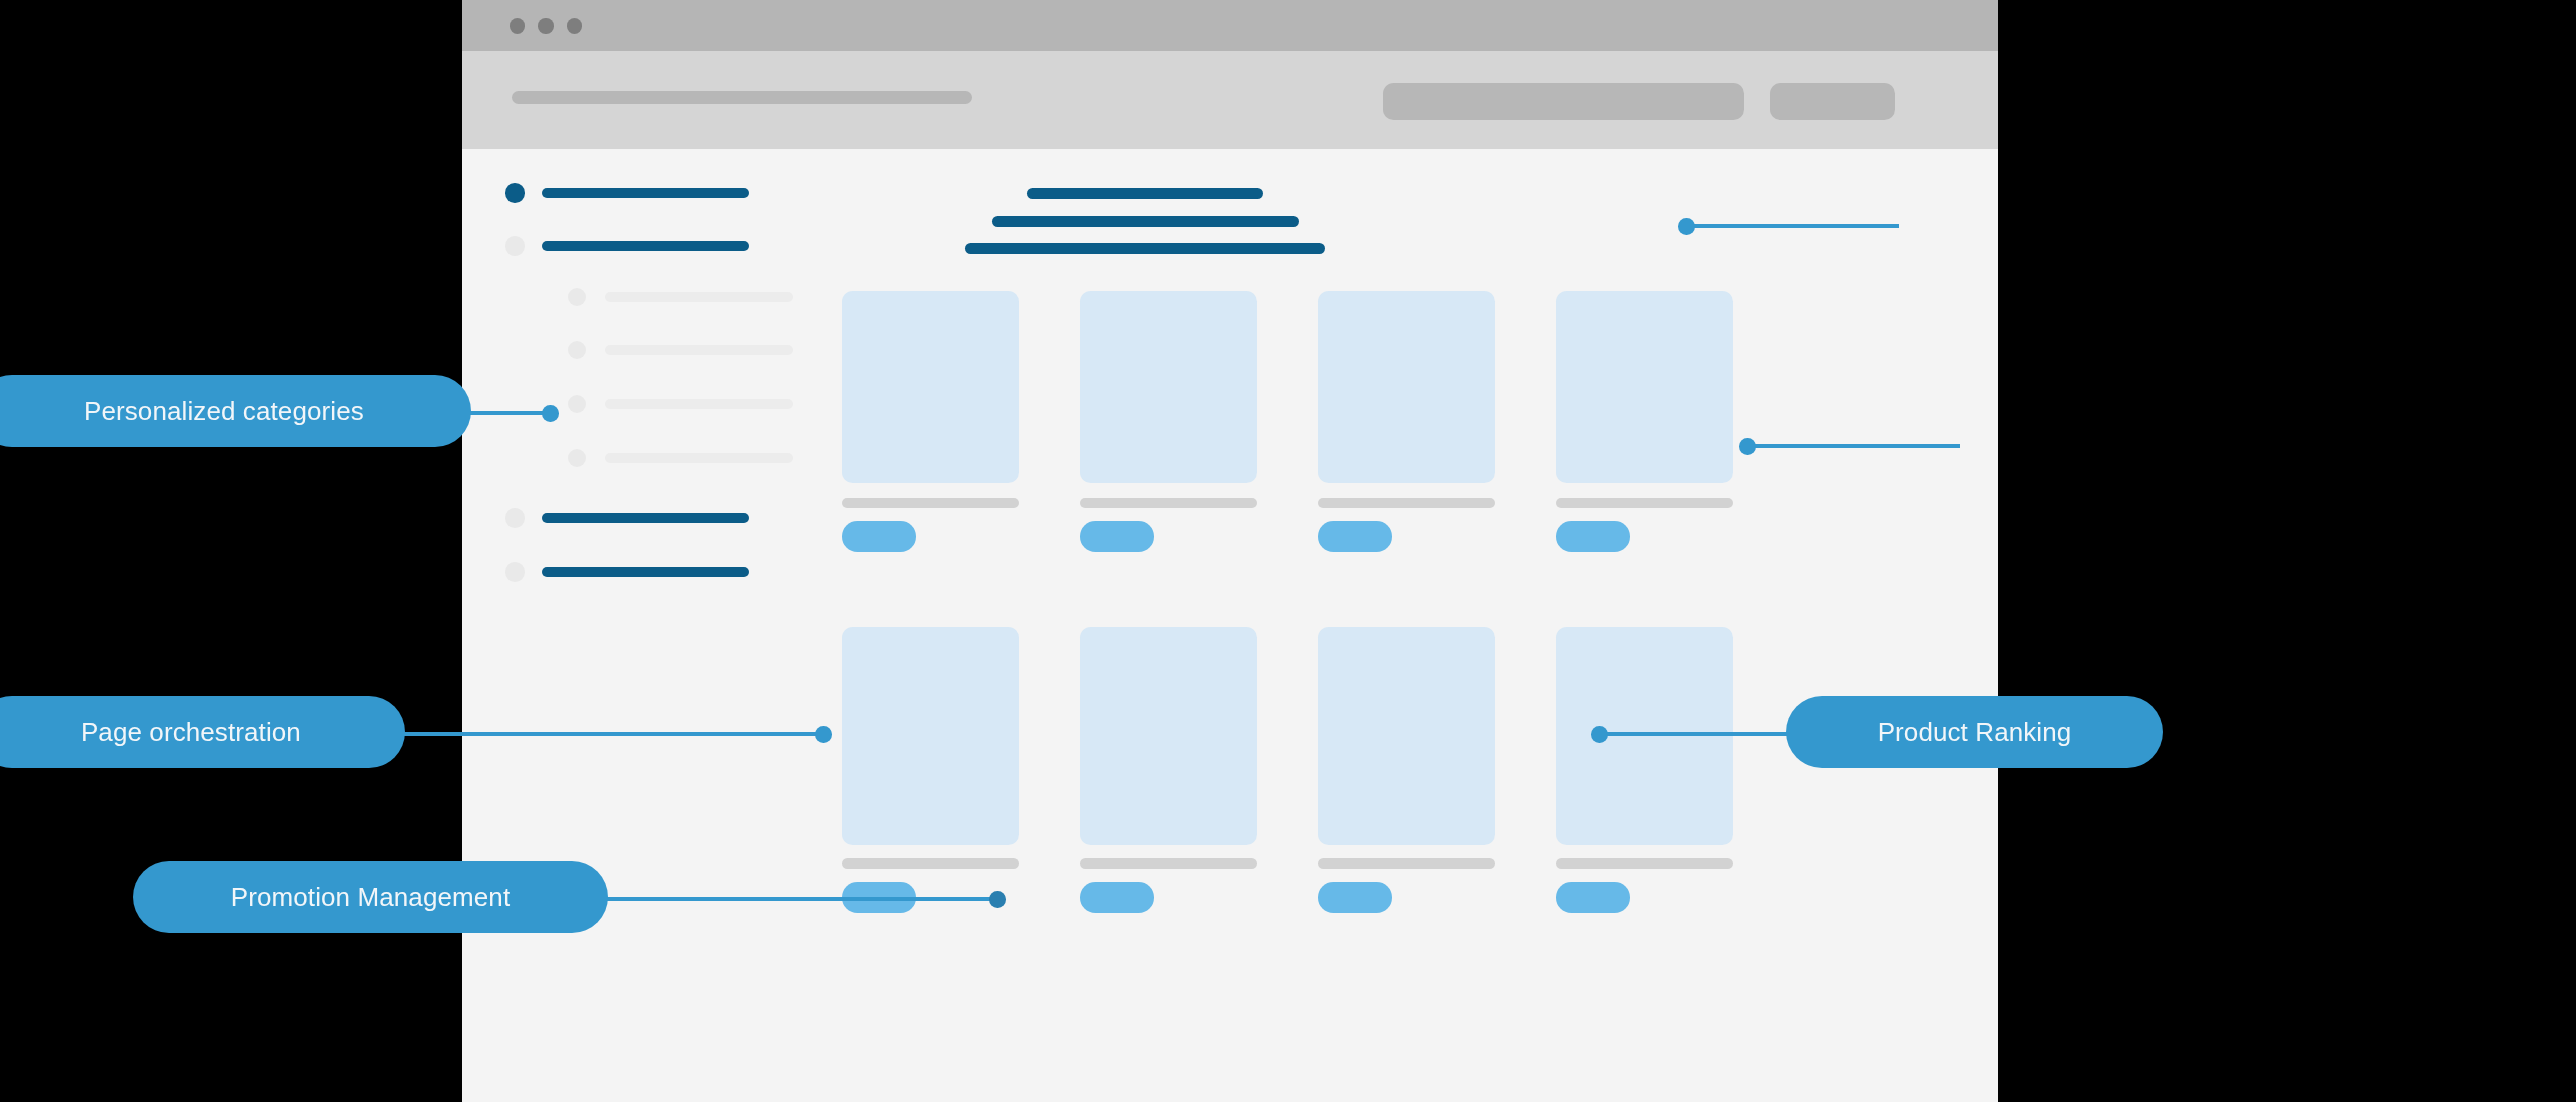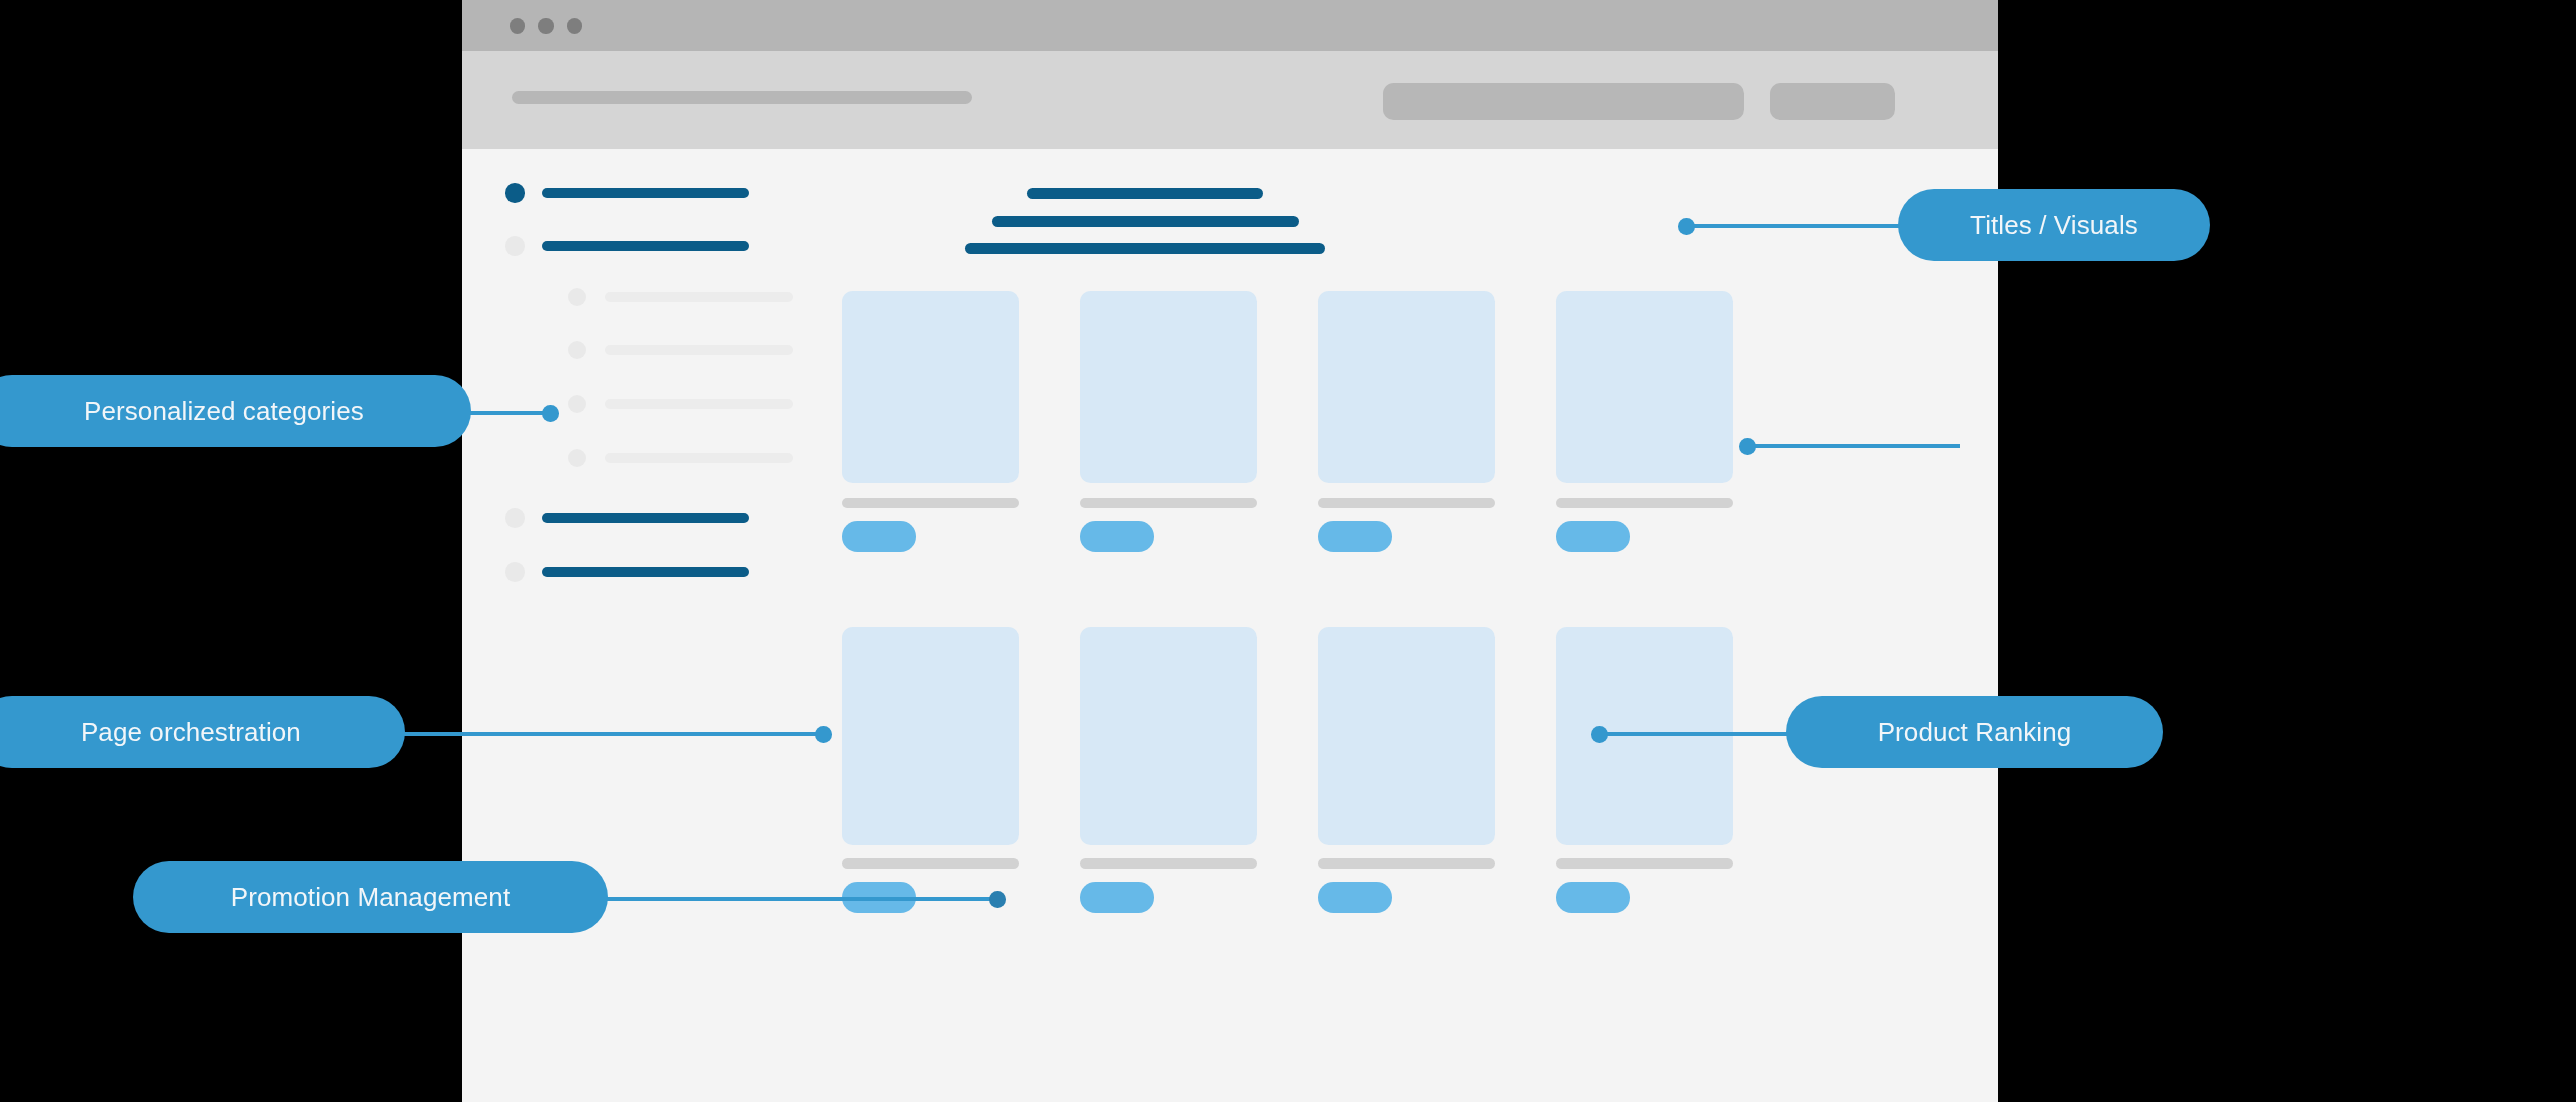--- a/index.html
+++ b/index.html
@@ -316,21 +316,20 @@
 
   <div class="leader-line" style="left:401px; top:732px; width:425px;"></div>
   <div class="leader-dot" style="left:815px; top:726px;"></div>
 
   <div class="leader-line" style="left:1600px; top:732px; width:207px;"></div>
   <div class="leader-dot" style="left:1591px; top:726px;"></div>
 
   <div class="leader-line" style="left:602px; top:897px; width:401px;"></div>
   <div class="leader-dot dark" style="left:989px; top:891px;"></div>
 
-  <div class="callout" style="left:1898px; top:189px; width:312px; height:72px;">Titles / Visuals</div>
 
 
   <div class="callout" style="left:-23.6px; top:375px; width:495px; height:72px;">Personalized categories</div>
 
   <div class="callout" style="left:-23.6px; top:696px; width:429px; height:72px;">Page orchestration</div>
 
   <div class="callout" style="left:133px; top:861px; width:475px; height:72px;">Promotion Management</div>
 
   <div class="callout" style="left:1786px; top:696px; width:377px; height:72px;">Product Ranking</div>
 

